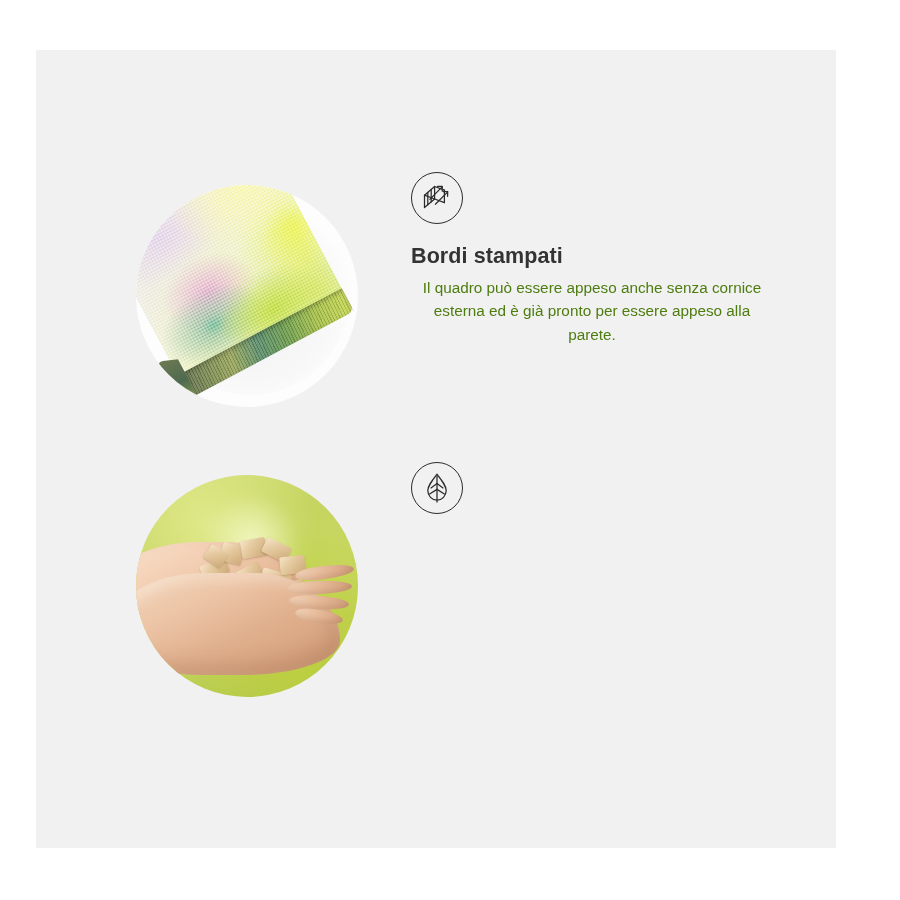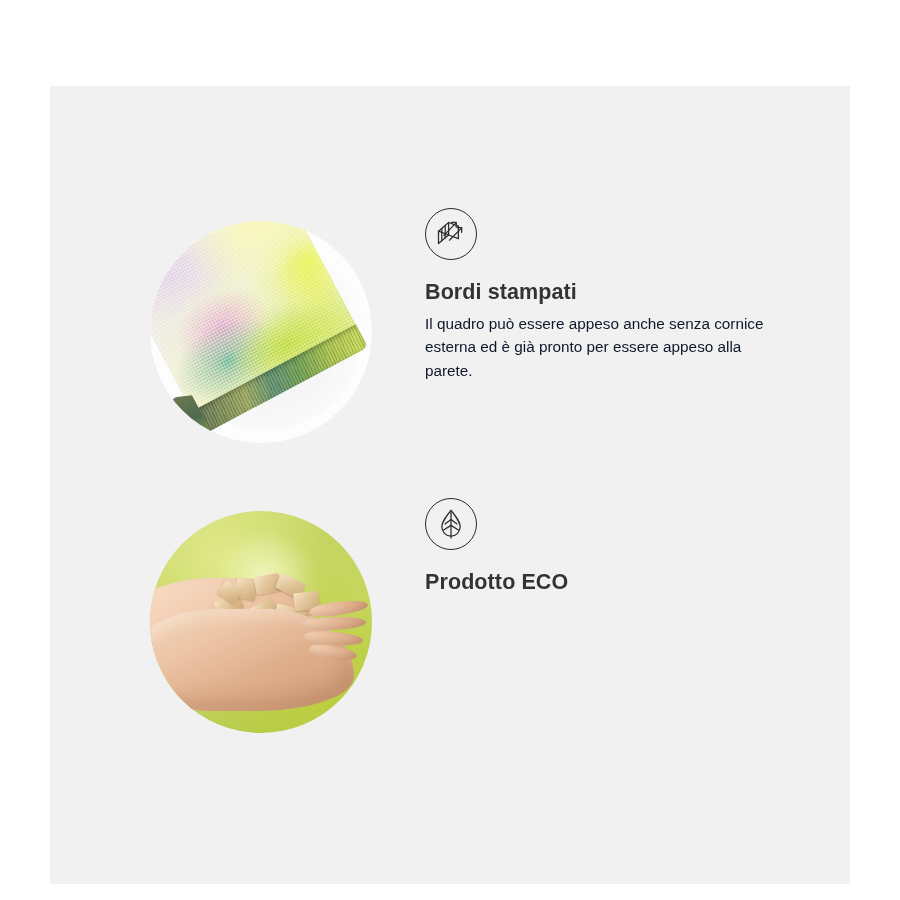--- a/index.html
+++ b/index.html
@@ -17,26 +17,25 @@
   .page {
     position: relative;
     width: 900px;
     height: 900px;
     background: #ffffff;
   }
 
   
   .panel {
     position: absolute;
-    left: 50px;
+    left: 36px;
     top: 50px;
     width: 800px;
     height: 798px;
     background: #f1f1f1;
-    margin-top: 36px;
   }
 
   
   .feature {
     position: absolute;
     left: 0;
     width: 800px;
   }
   .feature-1 { top: 110px; }
   .feature-2 { top: 400px; }
@@ -241,22 +240,23 @@
     margin: 20px 0 0 0;
     font-size: 21.5px;
     font-weight: 600;
     color: #333333;
     letter-spacing: 0.1px;
   }
   .feature-text {
     margin: 7px 0 0 0;
     font-size: 15.3px;
     line-height: 1.52;
-    color: #0f172a;
+    color: #4d7c0f;
     max-width: 362px;
+    text-align: center;
   }
 </style>
 </head>
 <body>
 
 <div class="page">
   <div class="panel">
 
     <div class="feature feature-1">
 
@@ -326,18 +326,17 @@
             <g fill="none" stroke="#2b2b2b" stroke-width="1.25" stroke-linecap="round" stroke-linejoin="round">
               <path d="M17 3.2 C 22.6 10.4 26.2 15.0 26.2 19.6 C 26.2 24.9 22.1 29.2 17 29.2 C 11.9 29.2 7.8 24.9 7.8 19.6 C 7.8 15.0 11.4 10.4 17 3.2 Z"></path>
               <path d="M17 5.4 L17 31.0"></path>
               <path d="M17 12.6 L11.0 17.0"></path>
               <path d="M17 12.6 L23.0 17.0"></path>
               <path d="M17 18.4 L9.6 23.0"></path>
               <path d="M17 18.4 L24.4 23.0"></path>
             </g>
           </svg>
         </div>
-        <h2 class="feature-title">Prodotto ECO</h2>
       </div>
     </div>
 
   </div>
 </div>
 
 </body></html>

